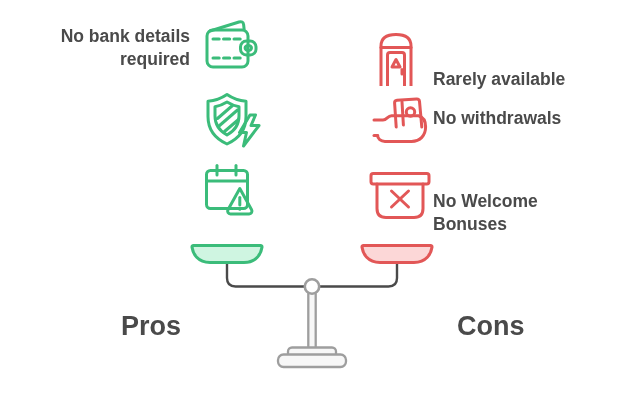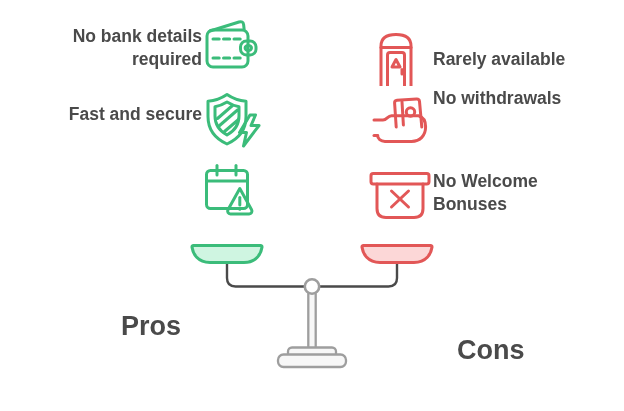--- a/index.html
+++ b/index.html
@@ -7,22 +7,22 @@
     position:relative; width:624px; height:411px;
     background:var(--background,#fff); overflow:hidden;
     font-family:"Liberation Sans", sans-serif;
   }
   .abs { position:absolute; }
   .item-label {
     position:absolute;
     font-size:17.5px; line-height:23px; font-weight:600;
     color:var(--text,#4a4a4a); white-space:pre-line;
   }
-  .left-label { width:162px; left:40px; text-align:right; }
-  .right-label { width:160px; left:433px; text-align:left; }
+  .left-label { width:162px; left:28px; text-align:right; }
+  .right-label { width:160px; left:433px; text-align:left;margin-top:20px; }
   .side-label {
     position:absolute; font-size:27px; line-height:23px; font-weight:600;
     color:var(--text,#4a4a4a);
   }
   
   .icon path, .icon rect, .icon circle, .icon ellipse {
     fill:none; stroke-width:3; stroke-linecap:round; stroke-linejoin:round;
   }
   .g { stroke:var(--green,#3bbc7a); }
   .r { stroke:var(--red,#e25757); }
@@ -34,21 +34,20 @@
   .stand { fill:var(--stand-fill,#f7f7f7); stroke:var(--stand-stroke,#9e9e9e); stroke-width:2.3; }
   .pivot { fill:#fff; stroke:var(--stand-stroke,#9e9e9e); stroke-width:2.6; }
 </style>
 </head>
 <body>
 
 <div class="stage">
 
   <div class="item-label left-label" style="top:25px;">No bank details
 required</div>
-  <div class="item-label left-label" style="top:103px;">Fast and secure</div>
 
   <svg class="abs icon" style="left:203px; top:18px;" width="56" height="52" viewBox="0 0 56 52">
     <path class="g" d="M7,13 L36,4 Q40,2.8 40.6,6.5 L41.1,11"></path>
     <rect class="g" x="4" y="12" width="41" height="37" rx="6"></rect>
     <path class="g" d="M10,21 H39" stroke-dasharray="6.2 4.3"></path>
     <path class="g" d="M10,40 H39" stroke-dasharray="6.2 4.3"></path>
     <rect class="g fw" x="37.5" y="23" width="15.5" height="14" rx="5.8"></rect>
     <ellipse class="g" cx="45.3" cy="30" rx="3.2" ry="2.4"></ellipse>
   </svg>
 
@@ -104,15 +103,15 @@
     <path class="arm" d="M65,23 V40 Q65,48.5 73.5,48.5 H226.5 Q235,48.5 235,40 V23"></path>
     <rect class="stand" x="146.3" y="54" width="7.4" height="58" rx="2"></rect>
     <rect class="stand" x="126" y="109.5" width="48" height="12" rx="4"></rect>
     <rect class="stand" x="116" y="116.5" width="68" height="12.5" rx="5.5"></rect>
     <path class="pan-g" d="M31.5,7.5 H98.5 Q100.2,7.5 100,9.3 C99,15.8 94.5,24.5 82,24.5 H48 C35.5,24.5 31,15.8 30,9.3 Q29.8,7.5 31.5,7.5 Z"></path>
     <path class="pan-r" transform="translate(170 0)" d="M31.5,7.5 H98.5 Q100.2,7.5 100,9.3 C99,15.8 94.5,24.5 82,24.5 H48 C35.5,24.5 31,15.8 30,9.3 Q29.8,7.5 31.5,7.5 Z"></path>
     <circle class="pivot" cx="150" cy="48.5" r="7.2"></circle>
   </svg>
 
   <div class="side-label" style="left:121px; top:315px;">Pros</div>
-  <div class="side-label" style="left:457px; top:315px;margin-top:24px;">Cons</div>
+  <div class="side-label" style="left:457px; top:315px;">Cons</div>
 
 </div>
 
 </body></html>

